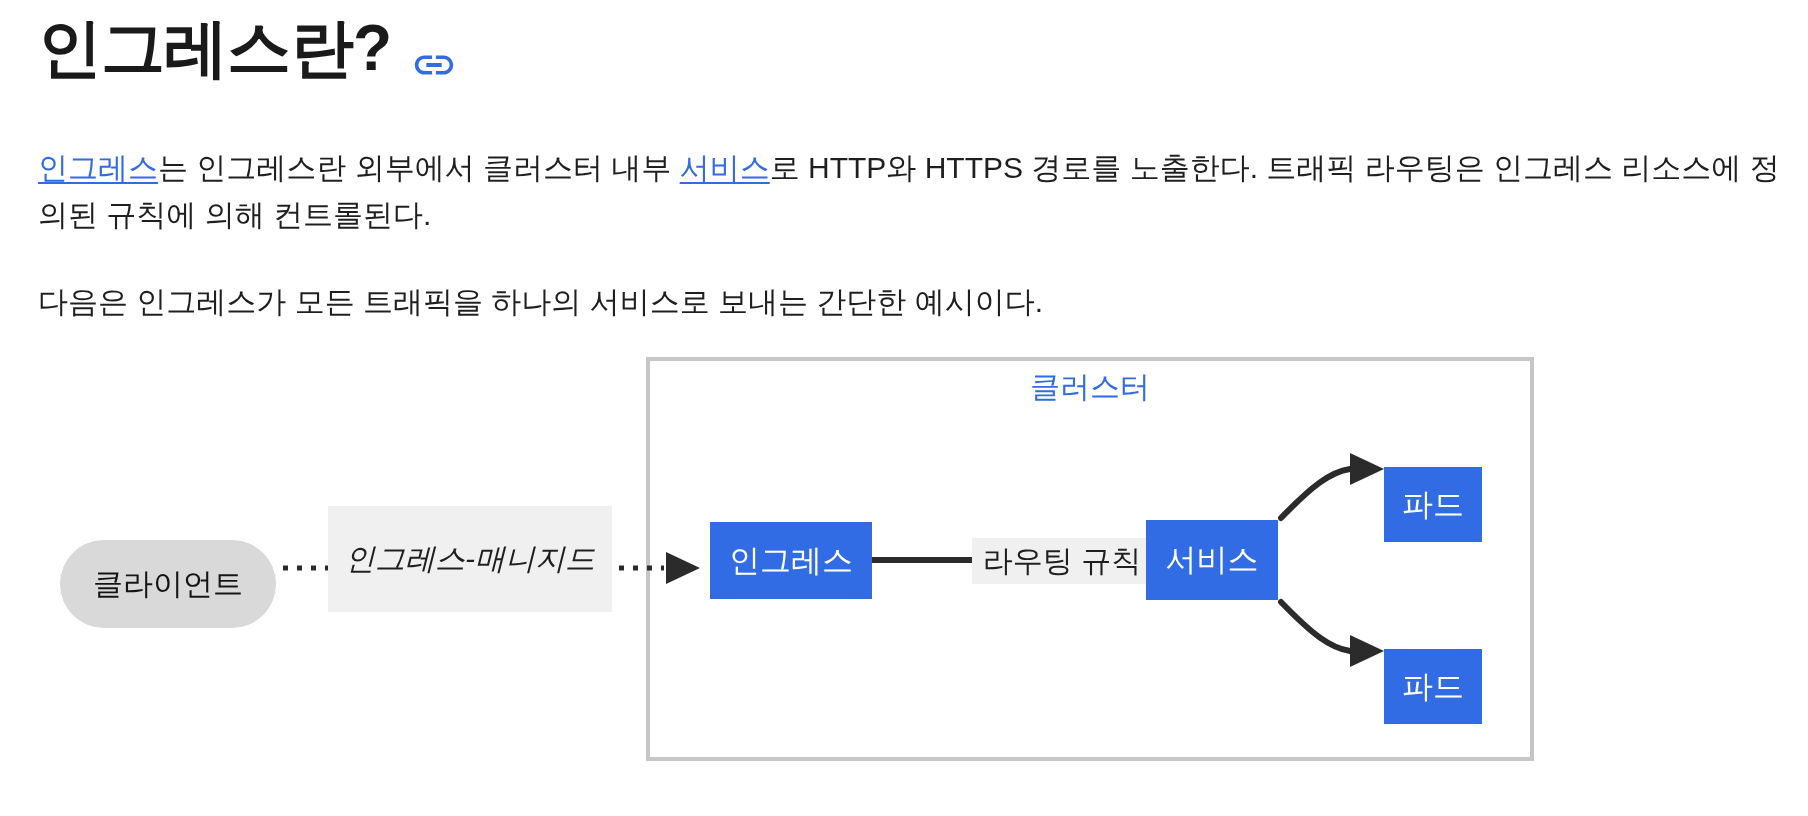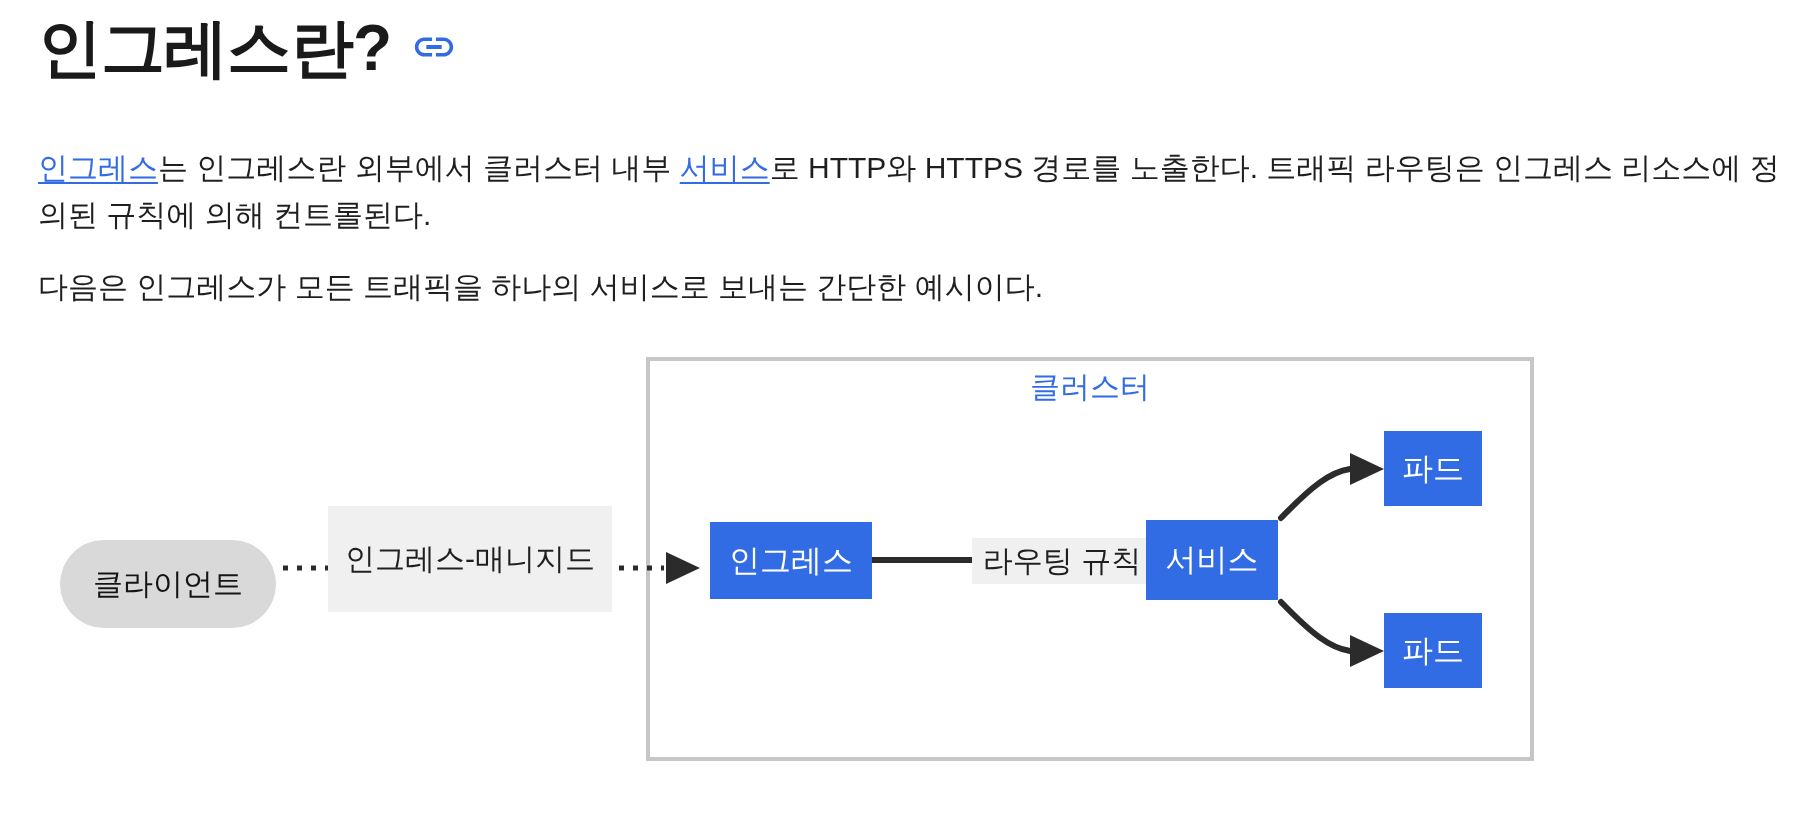--- a/index.html
+++ b/index.html
@@ -2,50 +2,50 @@
 <html style="--box-blue: #326ce5; --link-blue: #326ce5; --cluster-border: #c6c6c6; --client-pill-bg: #d9d9d9; --label-bg: #f0f0f0; --arrow: #2b2b2b; --text-dark: #1f1f1f;"><head>
 <meta charset="utf-8">
 <style>
   html,body{margin:0;padding:0;}
   body{
     width:1808px;height:816px;position:relative;background:#ffffff;
     font-family:"Liberation Sans","DejaVu Sans",sans-serif;
     color:var(--text-dark,#1f1f1f);overflow:hidden;
   }
   
-  .heading-row{position:absolute;left:38px;top:8px;display:flex;align-items:flex-start;gap:20px;}
+  .heading-row{position:absolute;left:38px;top:8px;display:flex;align-items:flex-end;gap:20px;}
   .heading-row h1{margin:0;font-size:64px;line-height:1.25;font-weight:700;color:#1a1a1a;letter-spacing:-1px;}
   .anchor-link{display:inline-flex;margin-top:16px;color:var(--link-blue,#326ce5);text-decoration:none;}
   .anchor-link svg{width:46px;height:46px;fill:currentColor;}
   
   .para{position:absolute;left:38px;width:1748px;font-size:30px;line-height:47px;color:var(--text-dark,#1f1f1f);}
   .para1{top:114px;}
-  .para2{top:233px;}
+  .para2{top:248px;}
   .inline-link{color:var(--link-blue,#326ce5);text-decoration:underline;text-underline-offset:4px;text-decoration-thickness:2px;cursor:pointer;}
   
   .diagram{position:absolute;left:0;top:310px;width:1808px;height:496px;}
   .cluster-box{position:absolute;left:646px;top:47px;width:888px;height:404px;
     border:4px solid var(--cluster-border,#c6c6c6);box-sizing:border-box;background:#fff;z-index:1;}
   .cluster-title{position:absolute;left:646px;top:57px;width:888px;text-align:center;
     color:var(--link-blue,#326ce5);font-size:30px;font-weight:500;z-index:3;}
   .links-svg{position:absolute;left:0;top:0;width:1808px;height:496px;z-index:2;}
   .links-svg .edge{stroke:var(--arrow,#2b2b2b);fill:none;stroke-width:6;}
   .links-svg .edge.dotted{stroke-width:5;stroke-dasharray:5 9;stroke-linecap:butt;}
   .links-svg .edge.curve{stroke-linecap:round;}
   .links-svg .head{fill:var(--arrow,#2b2b2b);stroke:none;}
   .node{position:absolute;display:flex;align-items:center;justify-content:center;box-sizing:border-box;z-index:3;}
   .client-pill{left:60px;top:230px;width:216px;height:88px;border-radius:44px;
     background:var(--client-pill-bg,#d9d9d9);color:#141414;font-size:30px;font-weight:500;}
   .edge-label{background:var(--label-bg,#f0f0f0);color:#1f1f1f;font-size:30px;font-weight:500;}
-  .lb-label{left:328px;top:196px;width:284px;height:106px;flex-direction:column;line-height:40px;}
+  .lb-label{left:328px;top:196px;width:284px;height:106px;flex-direction:column;line-height:40px;font-style:italic;}
   .routing-label{left:972px;top:228px;width:180px;height:46px;}
   .blue-box{background:var(--box-blue,#326ce5);color:#ffffff;font-size:31px;font-weight:400;}
   .ingress-box{left:710px;top:212px;width:162px;height:77px;}
   .service-box{left:1146px;top:210px;width:132px;height:80px;}
-  .pod-box{left:1384px;width:98px;height:75px;}
+  .pod-box{left:1384px;width:98px;height:75px;margin-top:36px;}
   .pod-1{top:121px;}
   .pod-2{top:303px;}
 </style>
 </head>
 <body>
 
 <header class="heading-row">
   <h1>인그레스란?</h1>
   <a class="anchor-link" href="#">
     <svg viewBox="0 0 24 24" aria-hidden="true">

